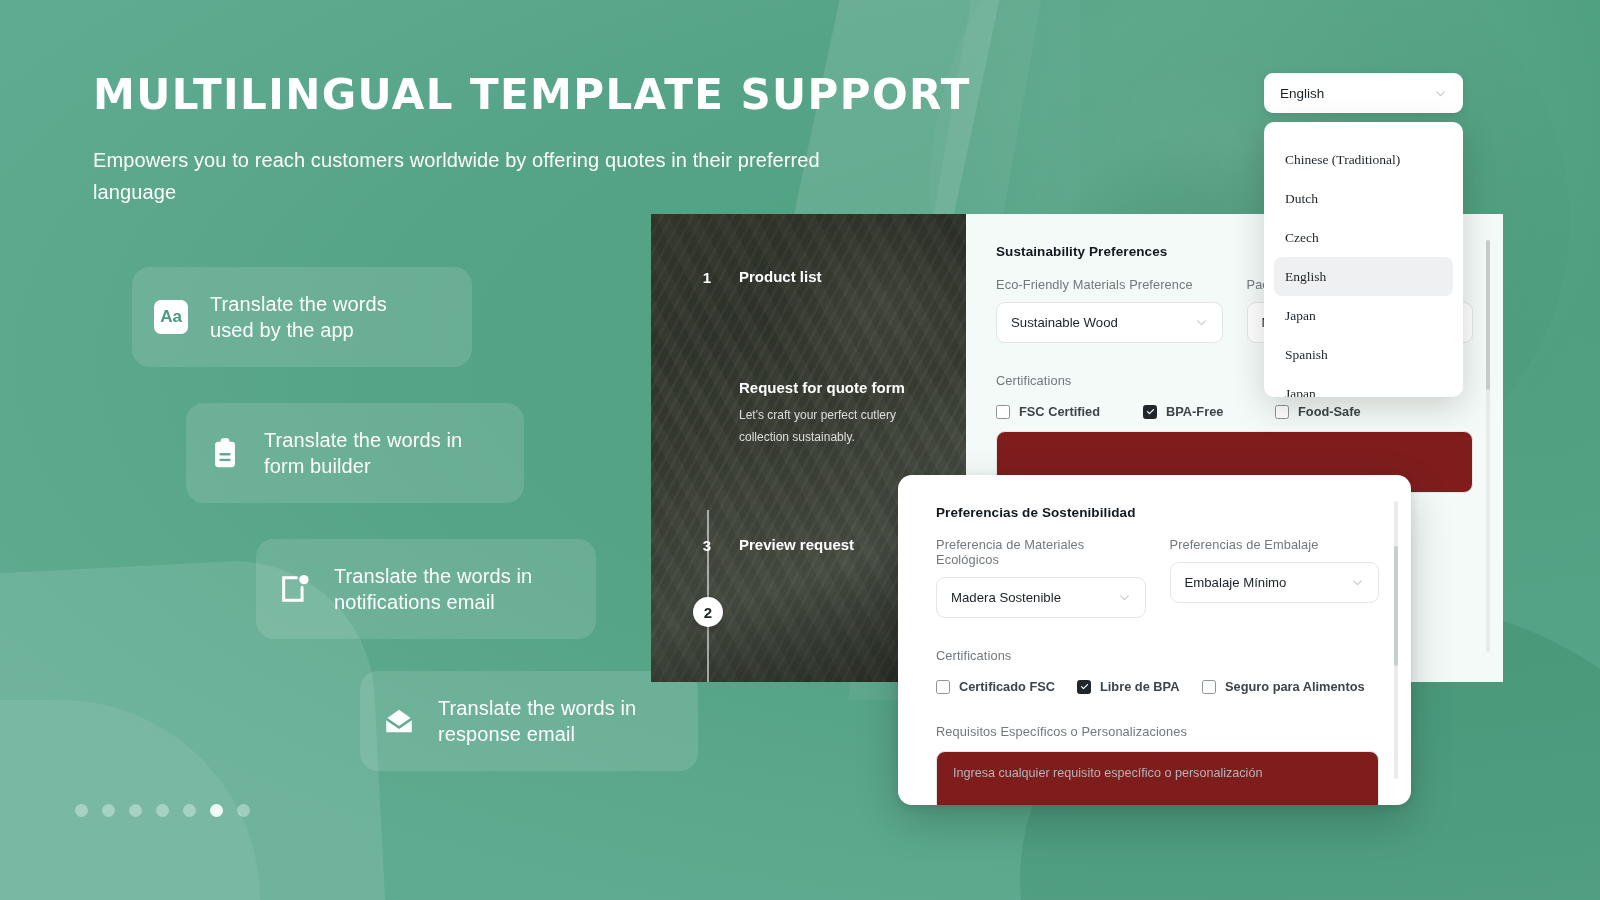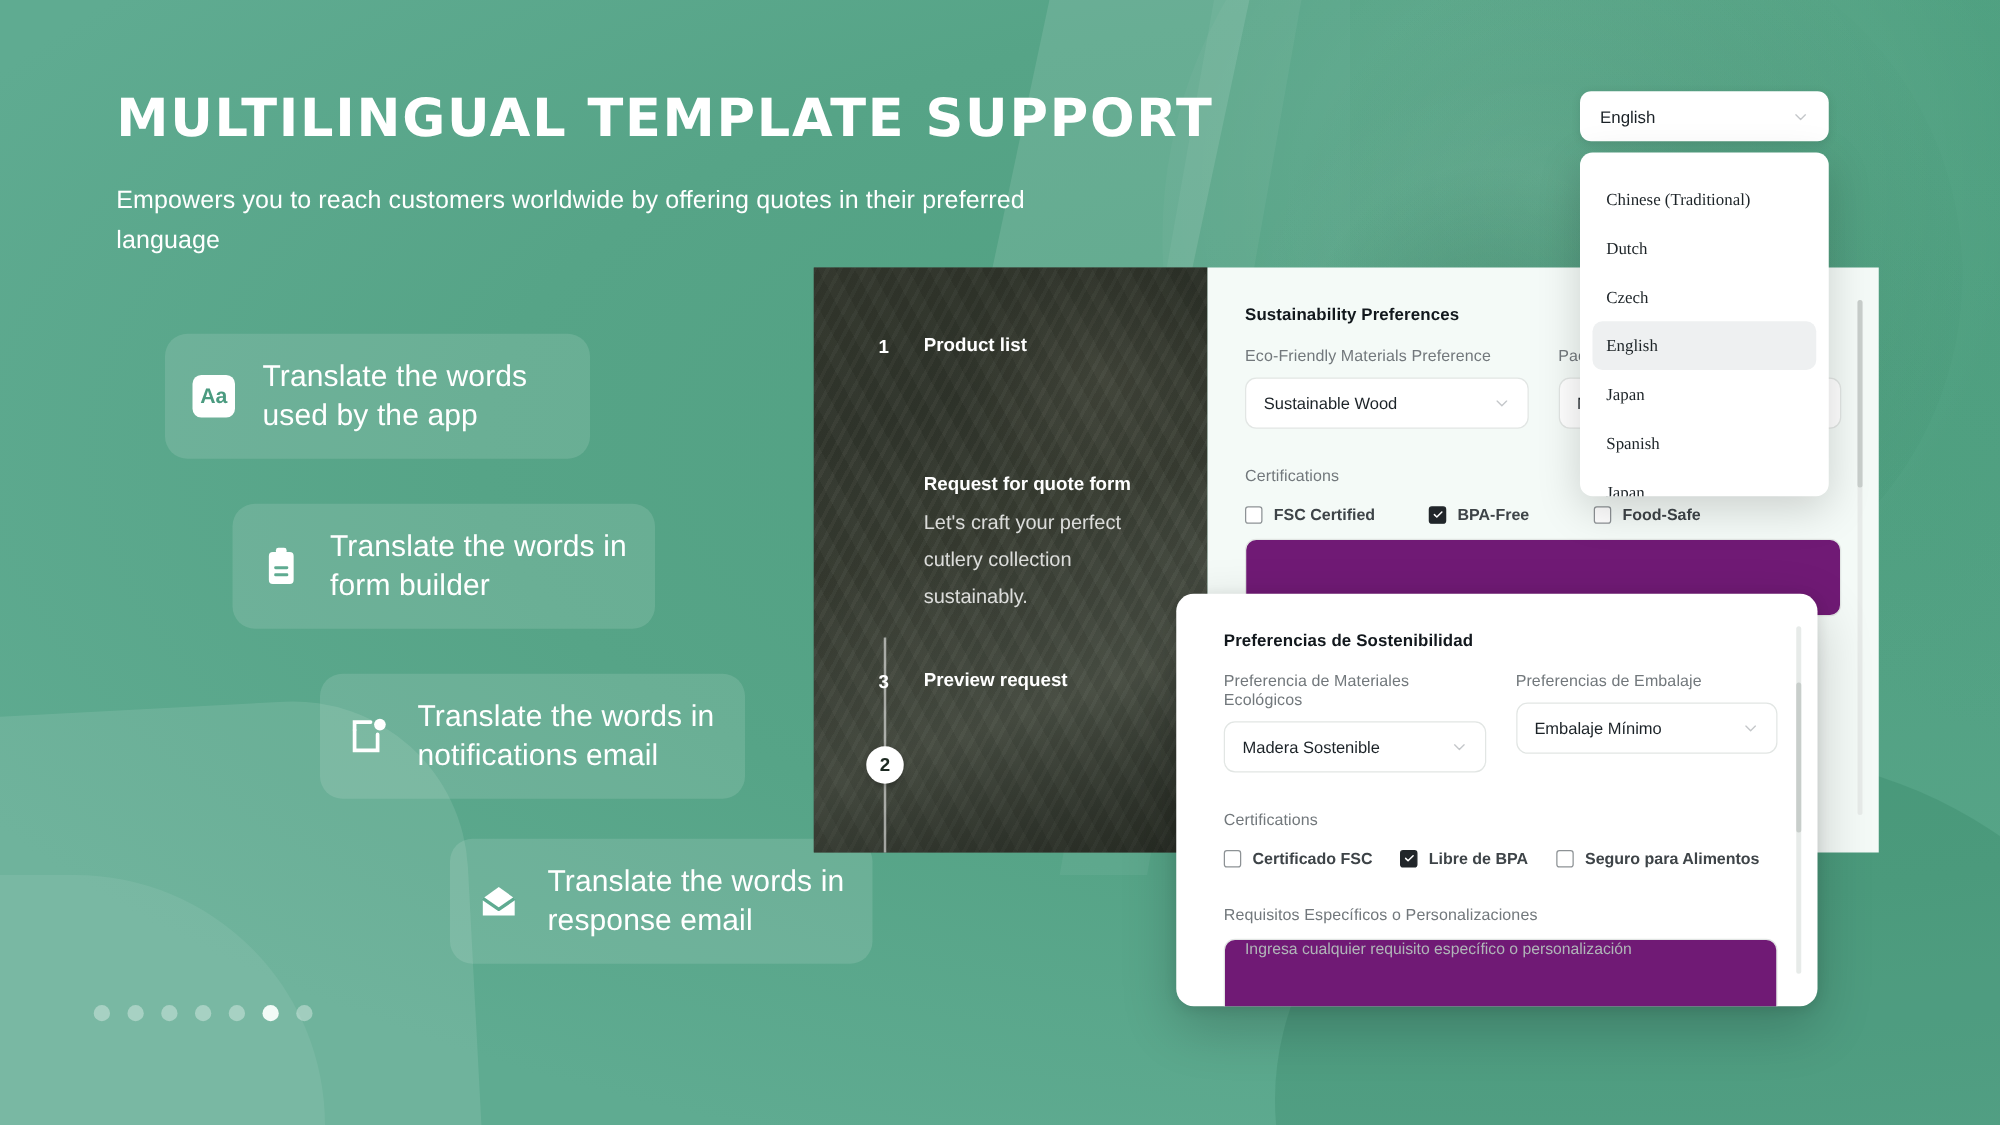--- a/index.html
+++ b/index.html
@@ -87,21 +87,21 @@
   
   .feature {
     position:absolute;
     background: rgba(255,255,255,.12);
     border-radius:18px;
     display:flex; align-items:center; gap:22px;
     padding:0 22px;
     color:#fff;
   }
   .feature .f-label {
-    font-size:24px; line-height:1.3; font-weight:400; letter-spacing:.1px;
+    font-size:20px; line-height:1.3; font-weight:400; letter-spacing:.1px;
     white-space:pre-line;
   }
   .f1 { left:132px;  top:267px; width:340px; height:100px; }
   .f2 { left:186px;  top:403px; width:338px; height:100px; }
   .f3 { left:256px;  top:539px; width:340px; height:100px; }
   .f4 { left:360px;  top:671px; width:338px; height:100px; }
 
   .icon-aa {
     width:34px; height:34px; border-radius:7px; background:#fff;
     display:flex; align-items:center; justify-content:center;
@@ -150,21 +150,21 @@
   }
   .step-num.circ {
     width:30px; height:30px; border-radius:50%;
     background:#fff; color:#1d2a22;
     display:flex; align-items:center; justify-content:center;
     font-size:15px; font-weight:700;
     box-shadow:0 2px 6px rgba(0,0,0,.3);
   }
   .step-title { position:absolute; font-size:15px; font-weight:700; color:#fff; white-space:nowrap; }
   .step-desc {
-    position:absolute; font-size:16px; color:rgba(255,255,255,.82);
+    position:absolute; font-size:12px; color:rgba(255,255,255,.82);
     line-height:1.85; width:165px;
   }
 
   .photo-actions { position:absolute; left:41px; bottom:44px; display:flex; gap:16px; align-items:center; }
   .btn-prev {
     border:1px solid rgba(255,255,255,.85); color:#fff; background:transparent;
     border-radius:22px; padding:10px 24px; font-size:13.5px; cursor:pointer;
     font-family:"Liberation Sans", sans-serif;
   }
   .btn-rfq {
@@ -174,21 +174,21 @@
   }
 
   
   .form-en {
     position:absolute; left:966px; top:214px; width:537px; height:468px;
     background:#f4faf7;
     padding:30px 30px 0 30px;
     overflow:hidden;
   }
   .form-es {
-    position:absolute; left:941px; top:475px; width:513px; height:330px;
+    position:absolute; left:898px; top:475px; width:513px; height:330px;
     background:#ffffff;
     border-radius:14px;
     padding:30px 32px 0 38px;
     box-shadow: 0 16px 44px rgba(0,0,0,.20), 0 2px 10px rgba(0,0,0,.10);
     overflow:hidden;
   }
   .sec-title { font-size:13.5px; font-weight:700; color:#12181d; letter-spacing:.1px; }
   .field-label { font-size:12.8px; color:#72787c; font-weight:400; letter-spacing:.1px; }
   .select-box {
     border:1px solid #e2e6e4; border-radius:9px; background:#fff;
@@ -204,22 +204,22 @@
     background:#fff; flex:none; display:block;
   }
   .cb.checked {
     background:#21262a; border-color:#21262a;
     display:flex; align-items:center; justify-content:center;
   }
   .cb.checked svg { width:9px; height:9px; }
   .cb-label { font-size:12.8px; color:#3e4448; }
   .checks { display:flex; }
   .textarea-box {
-    border:1px solid #e2e6e4; border-radius:9px; background:#701a75;
-    height:62px; padding:0 16px; font-size:12.6px; color:#b0b5b8;
+    border:1px solid #e2e6e4; border-radius:9px; background:#7f1d1d;
+    height:62px; padding:14px 16px; font-size:12.6px; color:#b0b5b8;
   }
   .vscroll {
     position:absolute; right:13px; width:4px; border-radius:3px;
     background:#e7ebe9;
   }
   .vscroll .thumb { position:absolute; left:0; width:4px; border-radius:3px; background:#c8cecb; }
 
   
   .lang-select {
     position:absolute; left:1264px; top:73px; width:199px; height:40px;

